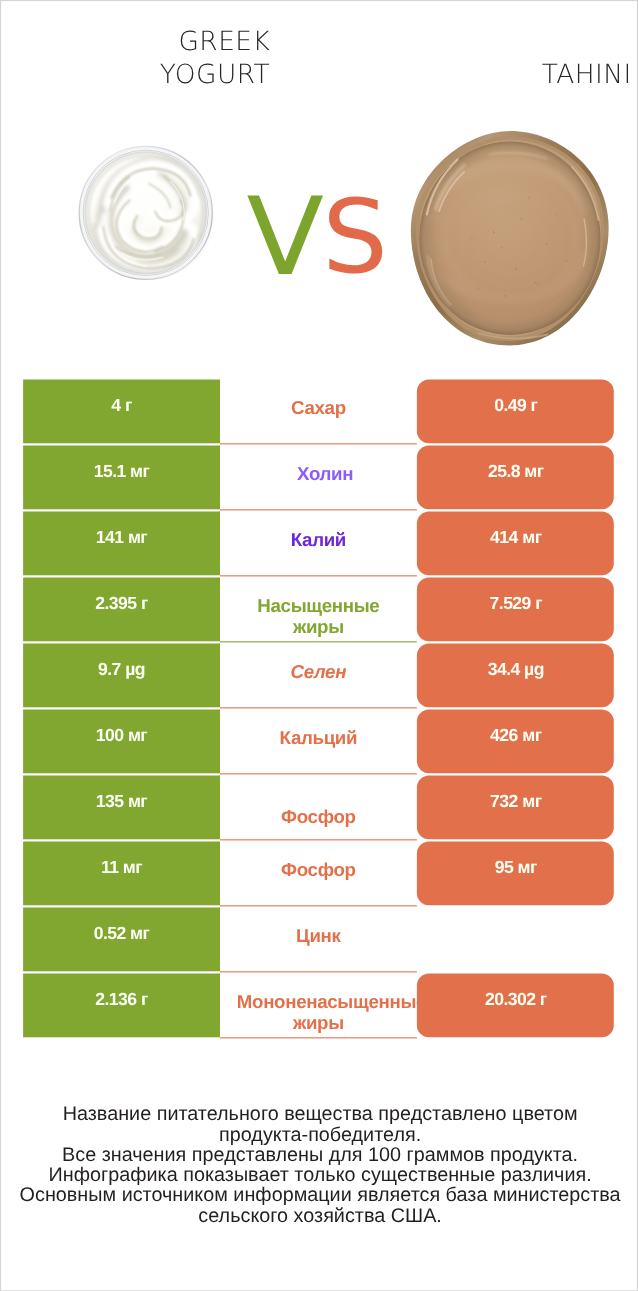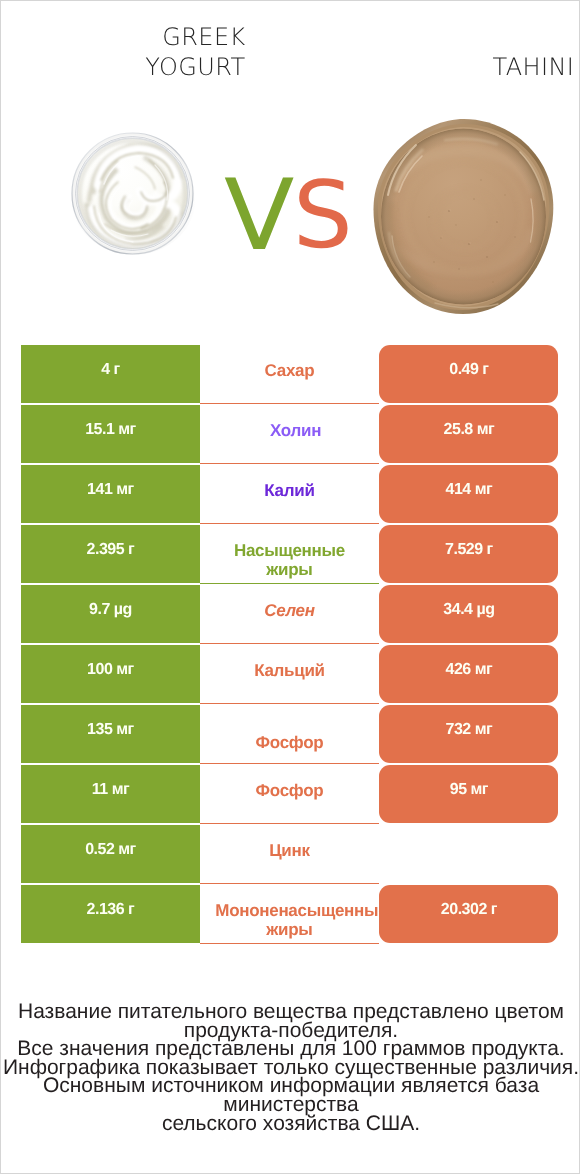--- a/index.html
+++ b/index.html
@@ -57,21 +57,21 @@
             border-bottom:1px solid;padding:15.7px 15.7px 0;
             justify-content:flex-start;
             font-size:17px;line-height:19.4px;letter-spacing:-0.3px;}
   .cell.mid > div{width:100%;}
   .cell.right{left:358px;width:179.2px;background:#e2714b;border-radius:11px;}
   .unit{font-weight:bold;}
   .valwrap{white-space:nowrap;}
 
   
   #footer{position:absolute;left:0;top:1002px;width:580px;text-align:center;
-    font-family:"Liberation Sans",sans-serif;font-weight:400;font-size:21px;
+    font-family:"Liberation Sans",sans-serif;font-weight:400;font-size:18px;
     line-height:18.6px;color:#231f20;}
 </style>
 </head>
 <body>
 
 <div id="page">
 
   <div id="title-left" class="title">GREEK
 YOGURT</div>
   <div id="title-right" class="title">TAHINI</div>

